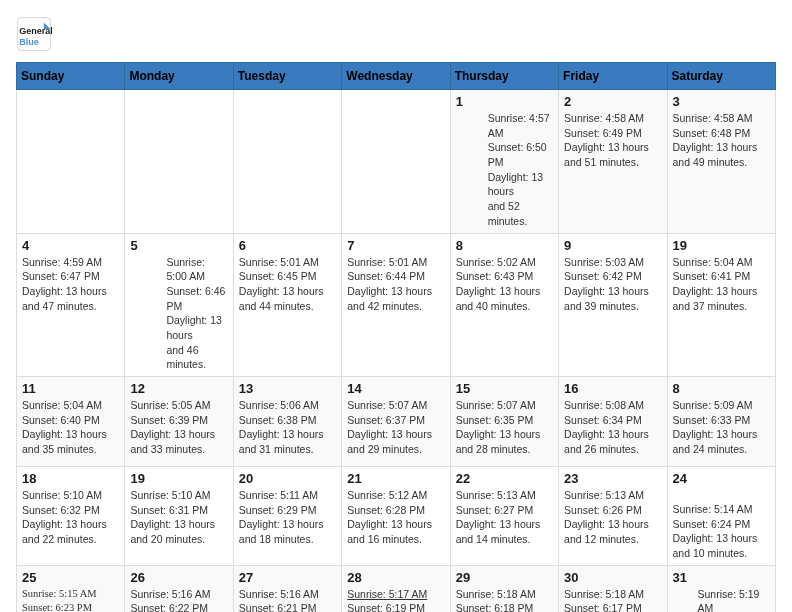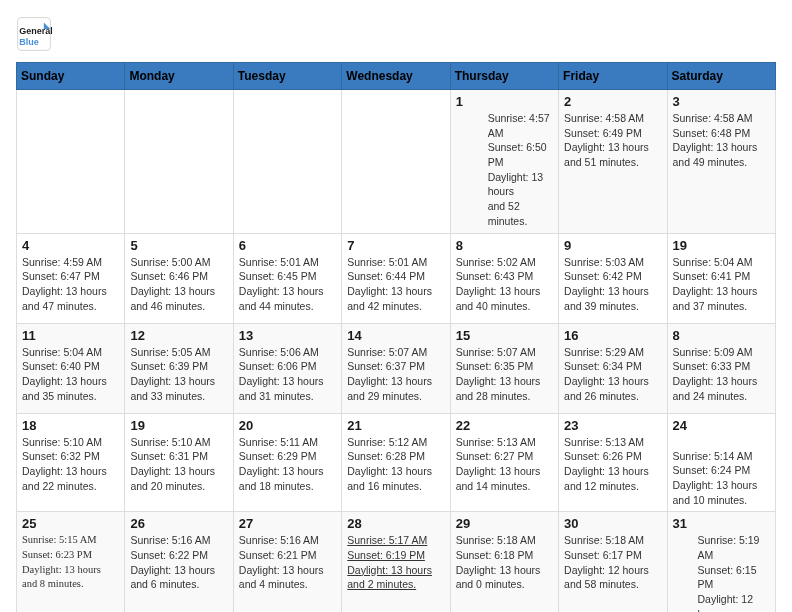--- a/index.html
+++ b/index.html
@@ -148,21 +148,21 @@
       <tr>
         <td>
           <span class="day-number">4</span>
           <div class="day-info" style="white-space: pre-line;">Sunrise: 4:59 AM
 Sunset: 6:47 PM
 Daylight: 13 hours
 and 47 minutes.</div>
         </td>
         <td>
           <span class="day-number">5</span>
-          <div class="day-info" style="white-space: pre-line;">Sunrise: 5:00 AM
+          <div class="day-info" style="white-space: pre-line; margin-left: 36px;">Sunrise: 5:00 AM
 Sunset: 6:46 PM
 Daylight: 13 hours
 and 46 minutes.</div>
         </td>
         <td>
           <span class="day-number">6</span>
           <div class="day-info" style="white-space: pre-line;">Sunrise: 5:01 AM
 Sunset: 6:45 PM
 Daylight: 13 hours
 and 44 minutes.</div>
@@ -207,41 +207,41 @@
         <td>
           <span class="day-number">12</span>
           <div class="day-info" style="white-space: pre-line;">Sunrise: 5:05 AM
 Sunset: 6:39 PM
 Daylight: 13 hours
 and 33 minutes.</div>
         </td>
         <td>
           <span class="day-number">13</span>
           <div class="day-info" style="white-space: pre-line;">Sunrise: 5:06 AM
-Sunset: 6:06 PM
+Sunset: 6:38 PM
 Daylight: 13 hours
 and 31 minutes.</div>
         </td>
         <td>
           <span class="day-number">14</span>
           <div class="day-info" style="white-space: pre-line;">Sunrise: 5:07 AM
 Sunset: 6:37 PM
 Daylight: 13 hours
 and 29 minutes.</div>
         </td>
         <td>
           <span class="day-number">15</span>
           <div class="day-info" style="white-space: pre-line;">Sunrise: 5:07 AM
 Sunset: 6:35 PM
 Daylight: 13 hours
 and 28 minutes.</div>
         </td>
         <td>
           <span class="day-number">16</span>
-          <div class="day-info" style="white-space: pre-line;">Sunrise: 5:29 AM
+          <div class="day-info" style="white-space: pre-line;">Sunrise: 5:08 AM
 Sunset: 6:34 PM
 Daylight: 13 hours
 and 26 minutes.</div>
         </td>
         <td>
           <span class="day-number">8</span>
           <div class="day-info" style="white-space: pre-line;">Sunrise: 5:09 AM
 Sunset: 6:33 PM
 Daylight: 13 hours
 and 24 minutes.</div>

